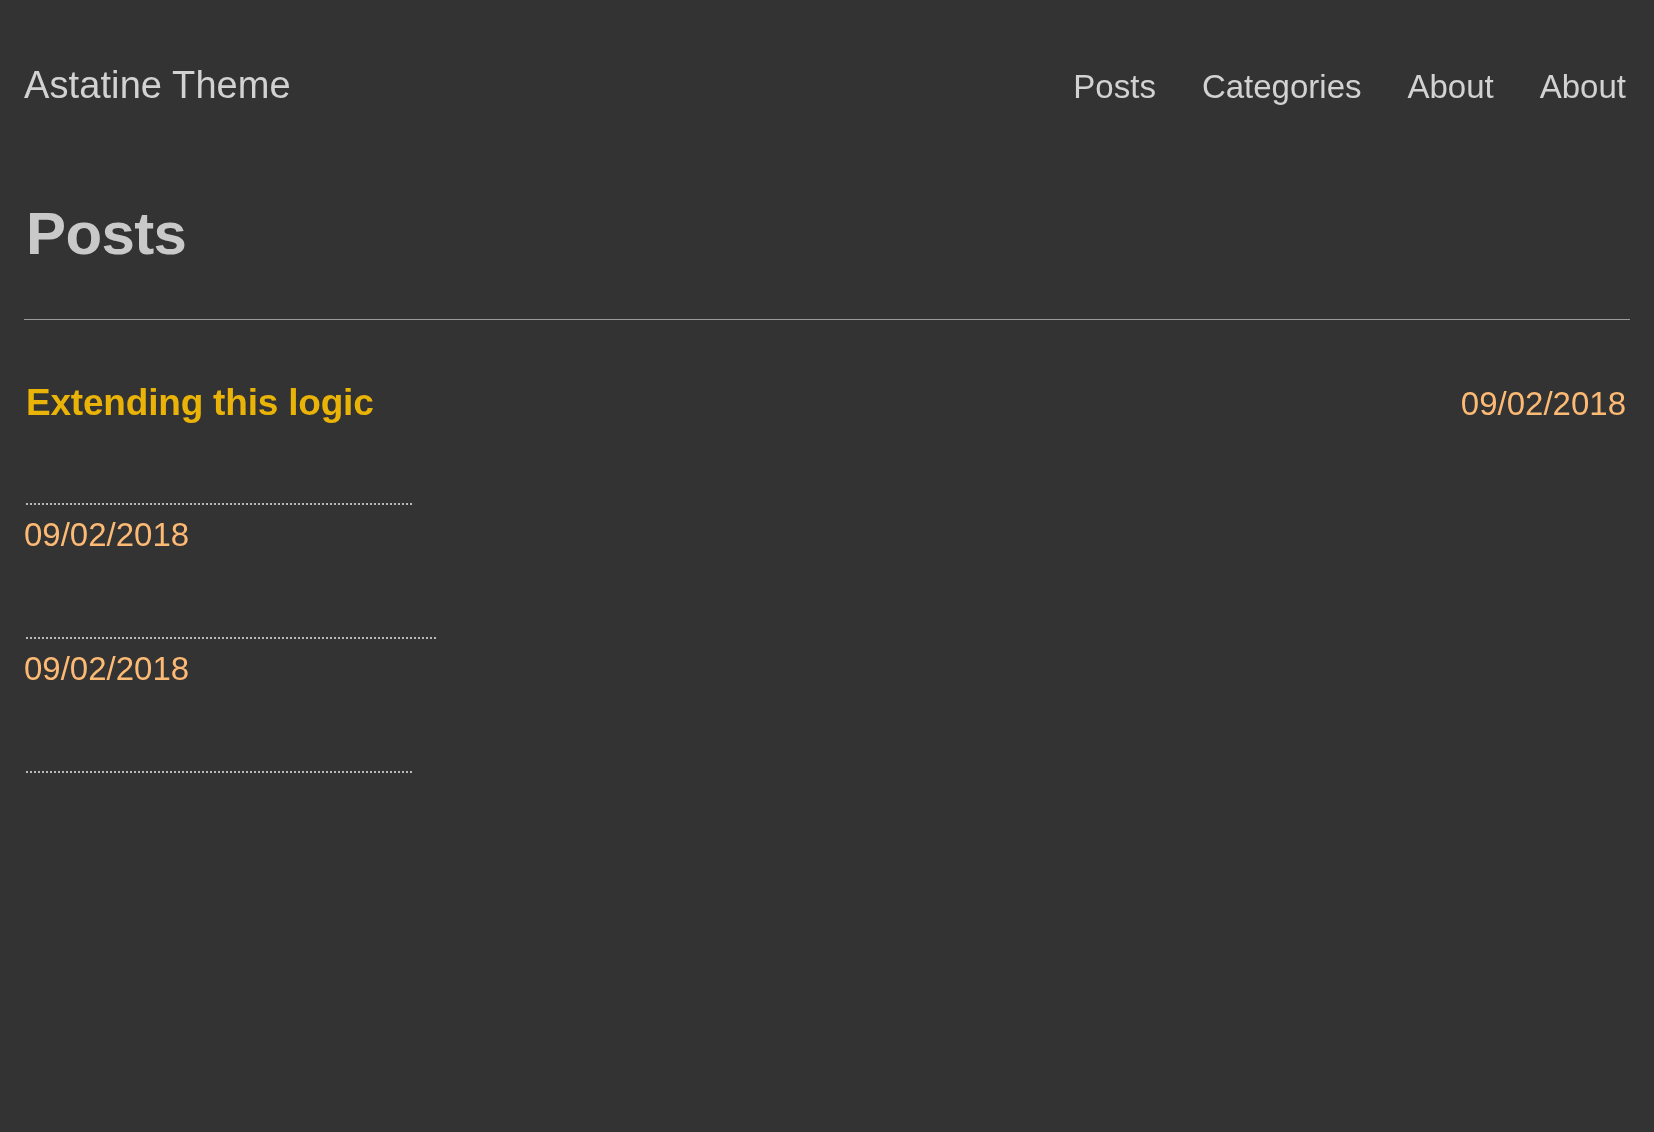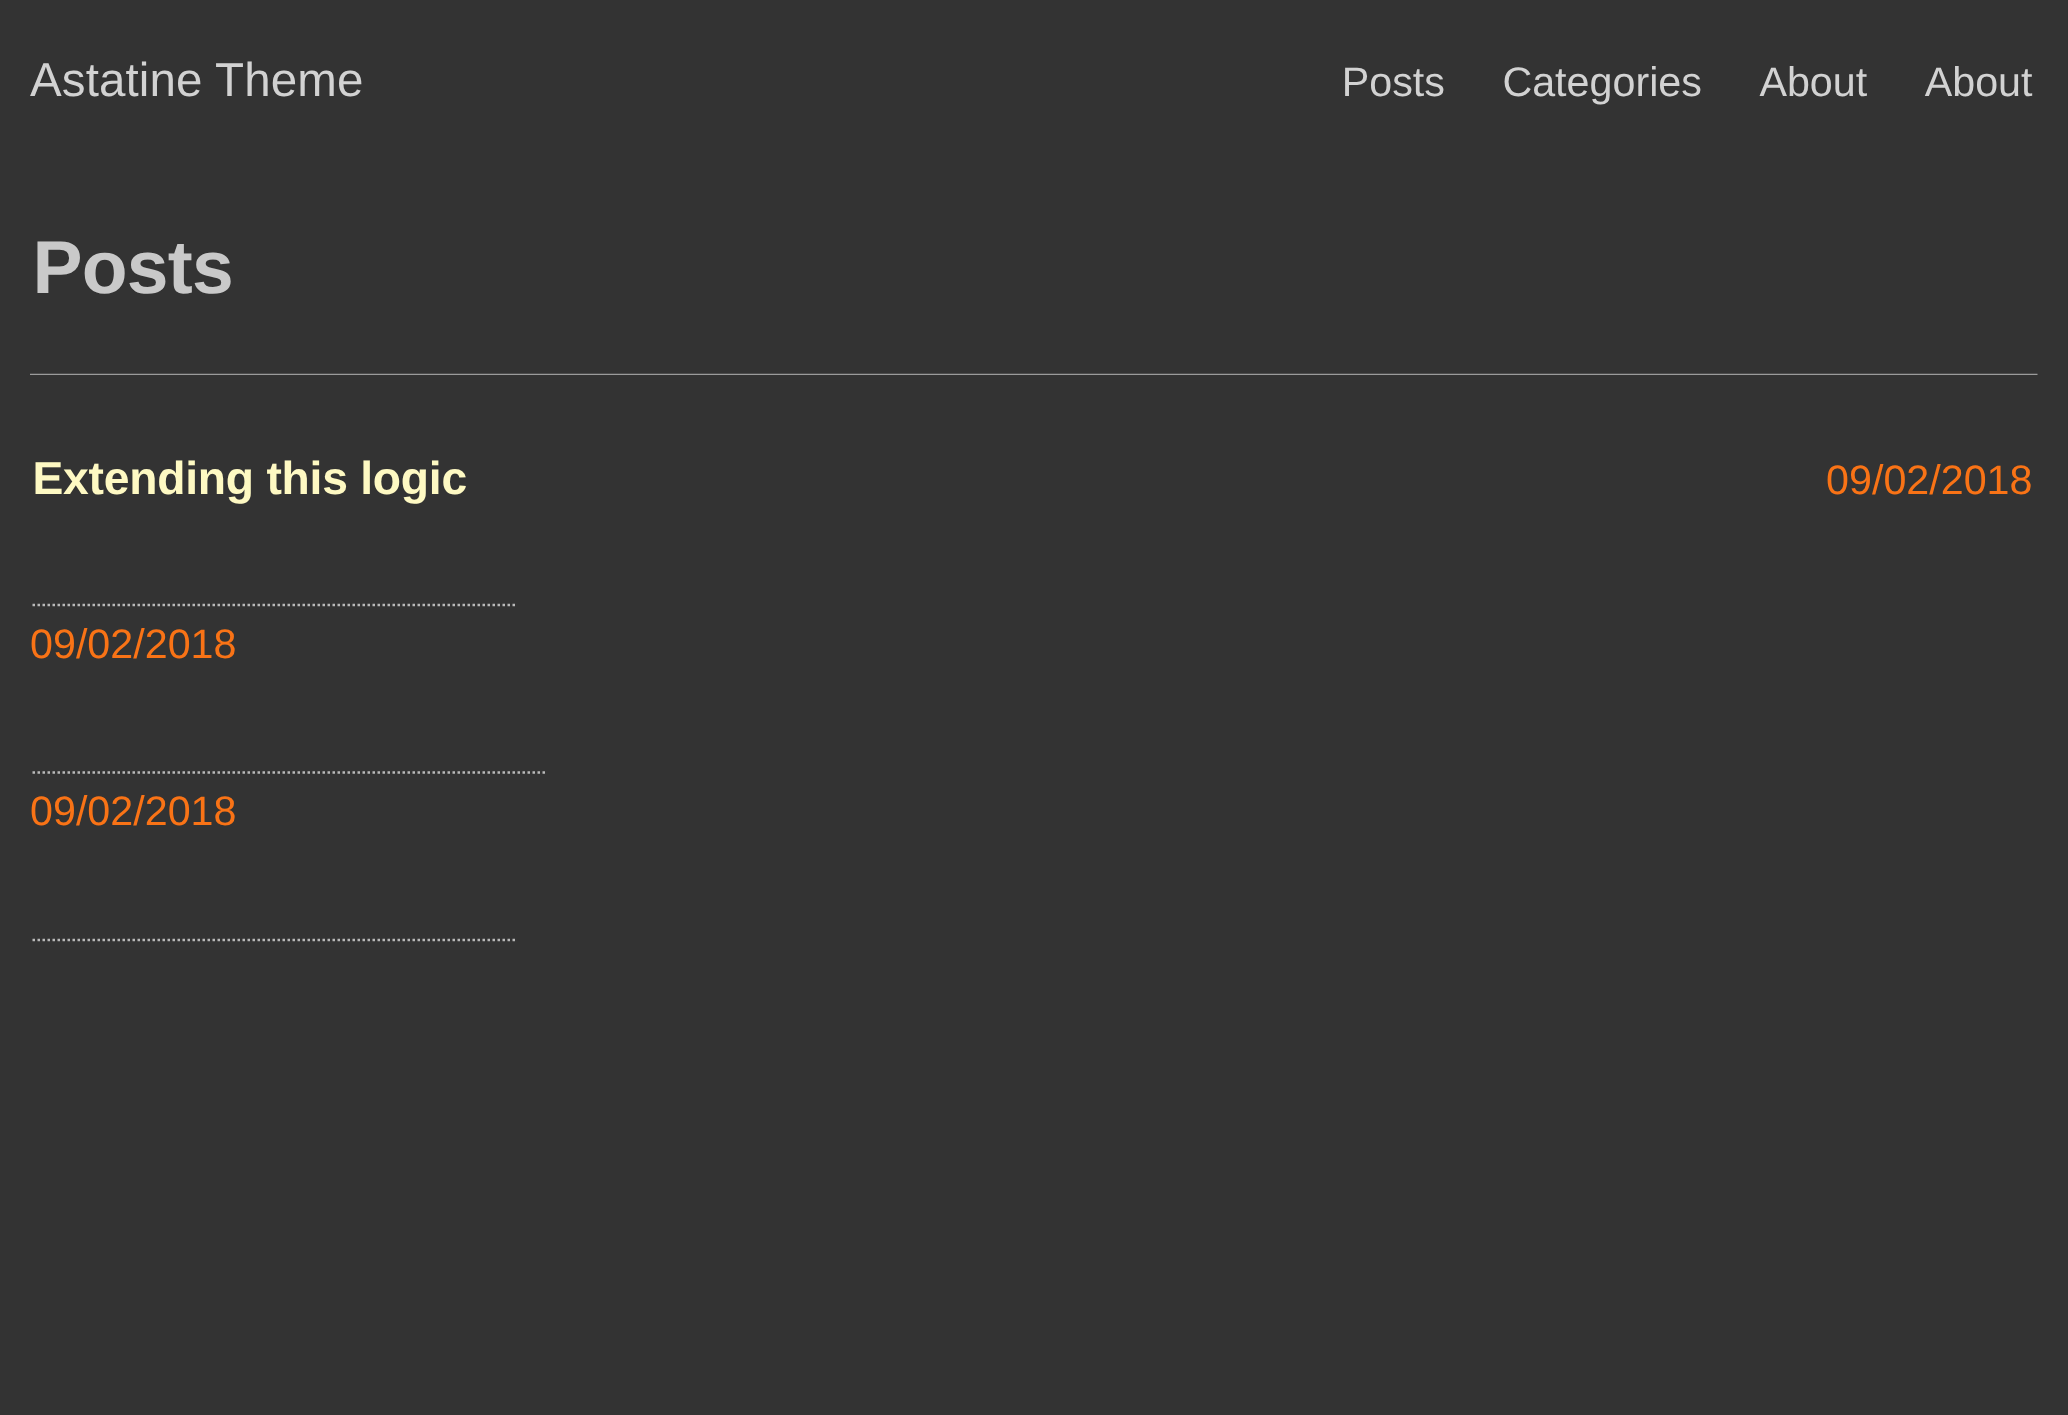--- a/index.html
+++ b/index.html
@@ -20,21 +20,21 @@
     height: 1132px;
     position: relative;
     padding: 0 24px;
   }
 
   
   .site-header {
     display: flex;
     align-items: baseline;
     justify-content: space-between;
-    padding-top: 44px;
+    padding-top: 64px;
   }
   .site-title {
     font-size: 38px;
     font-weight: 400;
     letter-spacing: 0.1px;
     color: #d2d2d2;
     white-space: nowrap;
     cursor: pointer;
   }
   .site-nav {
@@ -78,29 +78,29 @@
   .post-row {
     display: flex;
     align-items: baseline;
     justify-content: space-between;
     height: 96px;
   }
   .post-title {
     font-size: 37px;
     font-weight: 700;
     letter-spacing: -0.2px;
-    color: #fef9c3;
+    color: #eab308;
     white-space: nowrap;
     cursor: pointer;
     margin-left: 2px;
   }
   .post-date {
     font-size: 33px;
     font-weight: 400;
-    color: #f97316;
+    color: #fdba74;
     white-space: nowrap;
     padding-right: 4px;
   }
   .post-divider {
     height: 0;
     border-top: 2px dotted #b9b9b9;
     margin-left: 2px;
     margin-top: 25px;
   }
   .post-divider.w1 { width: 386px; }

